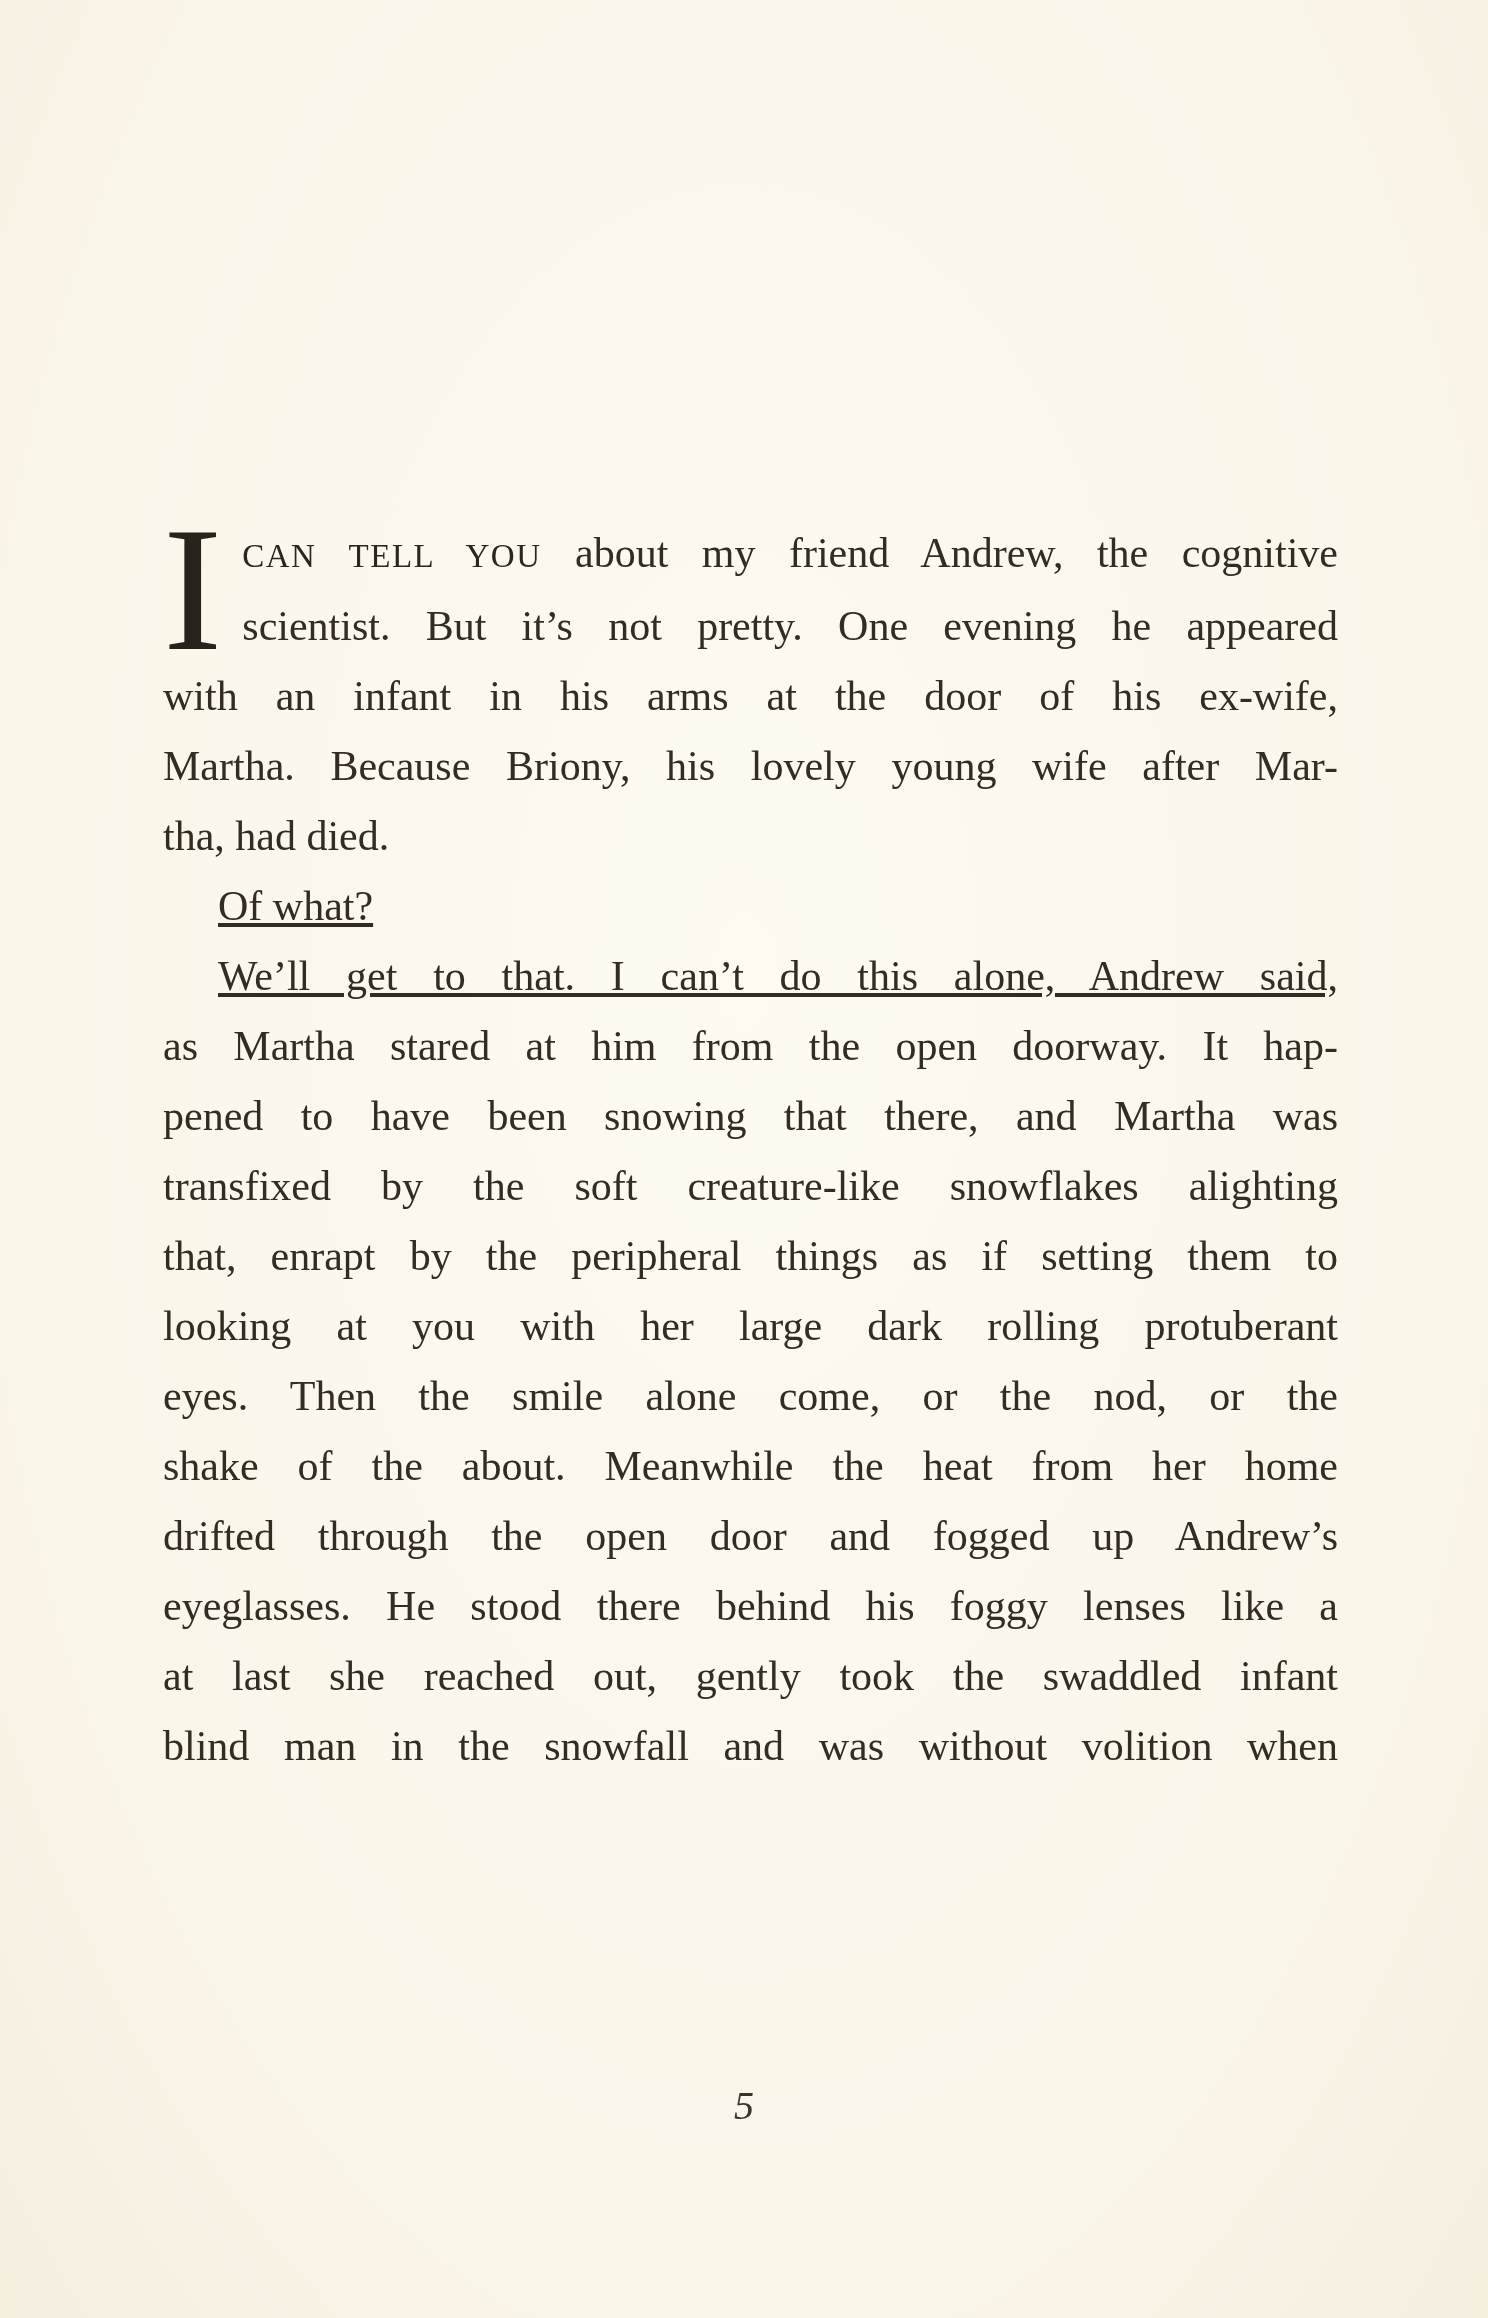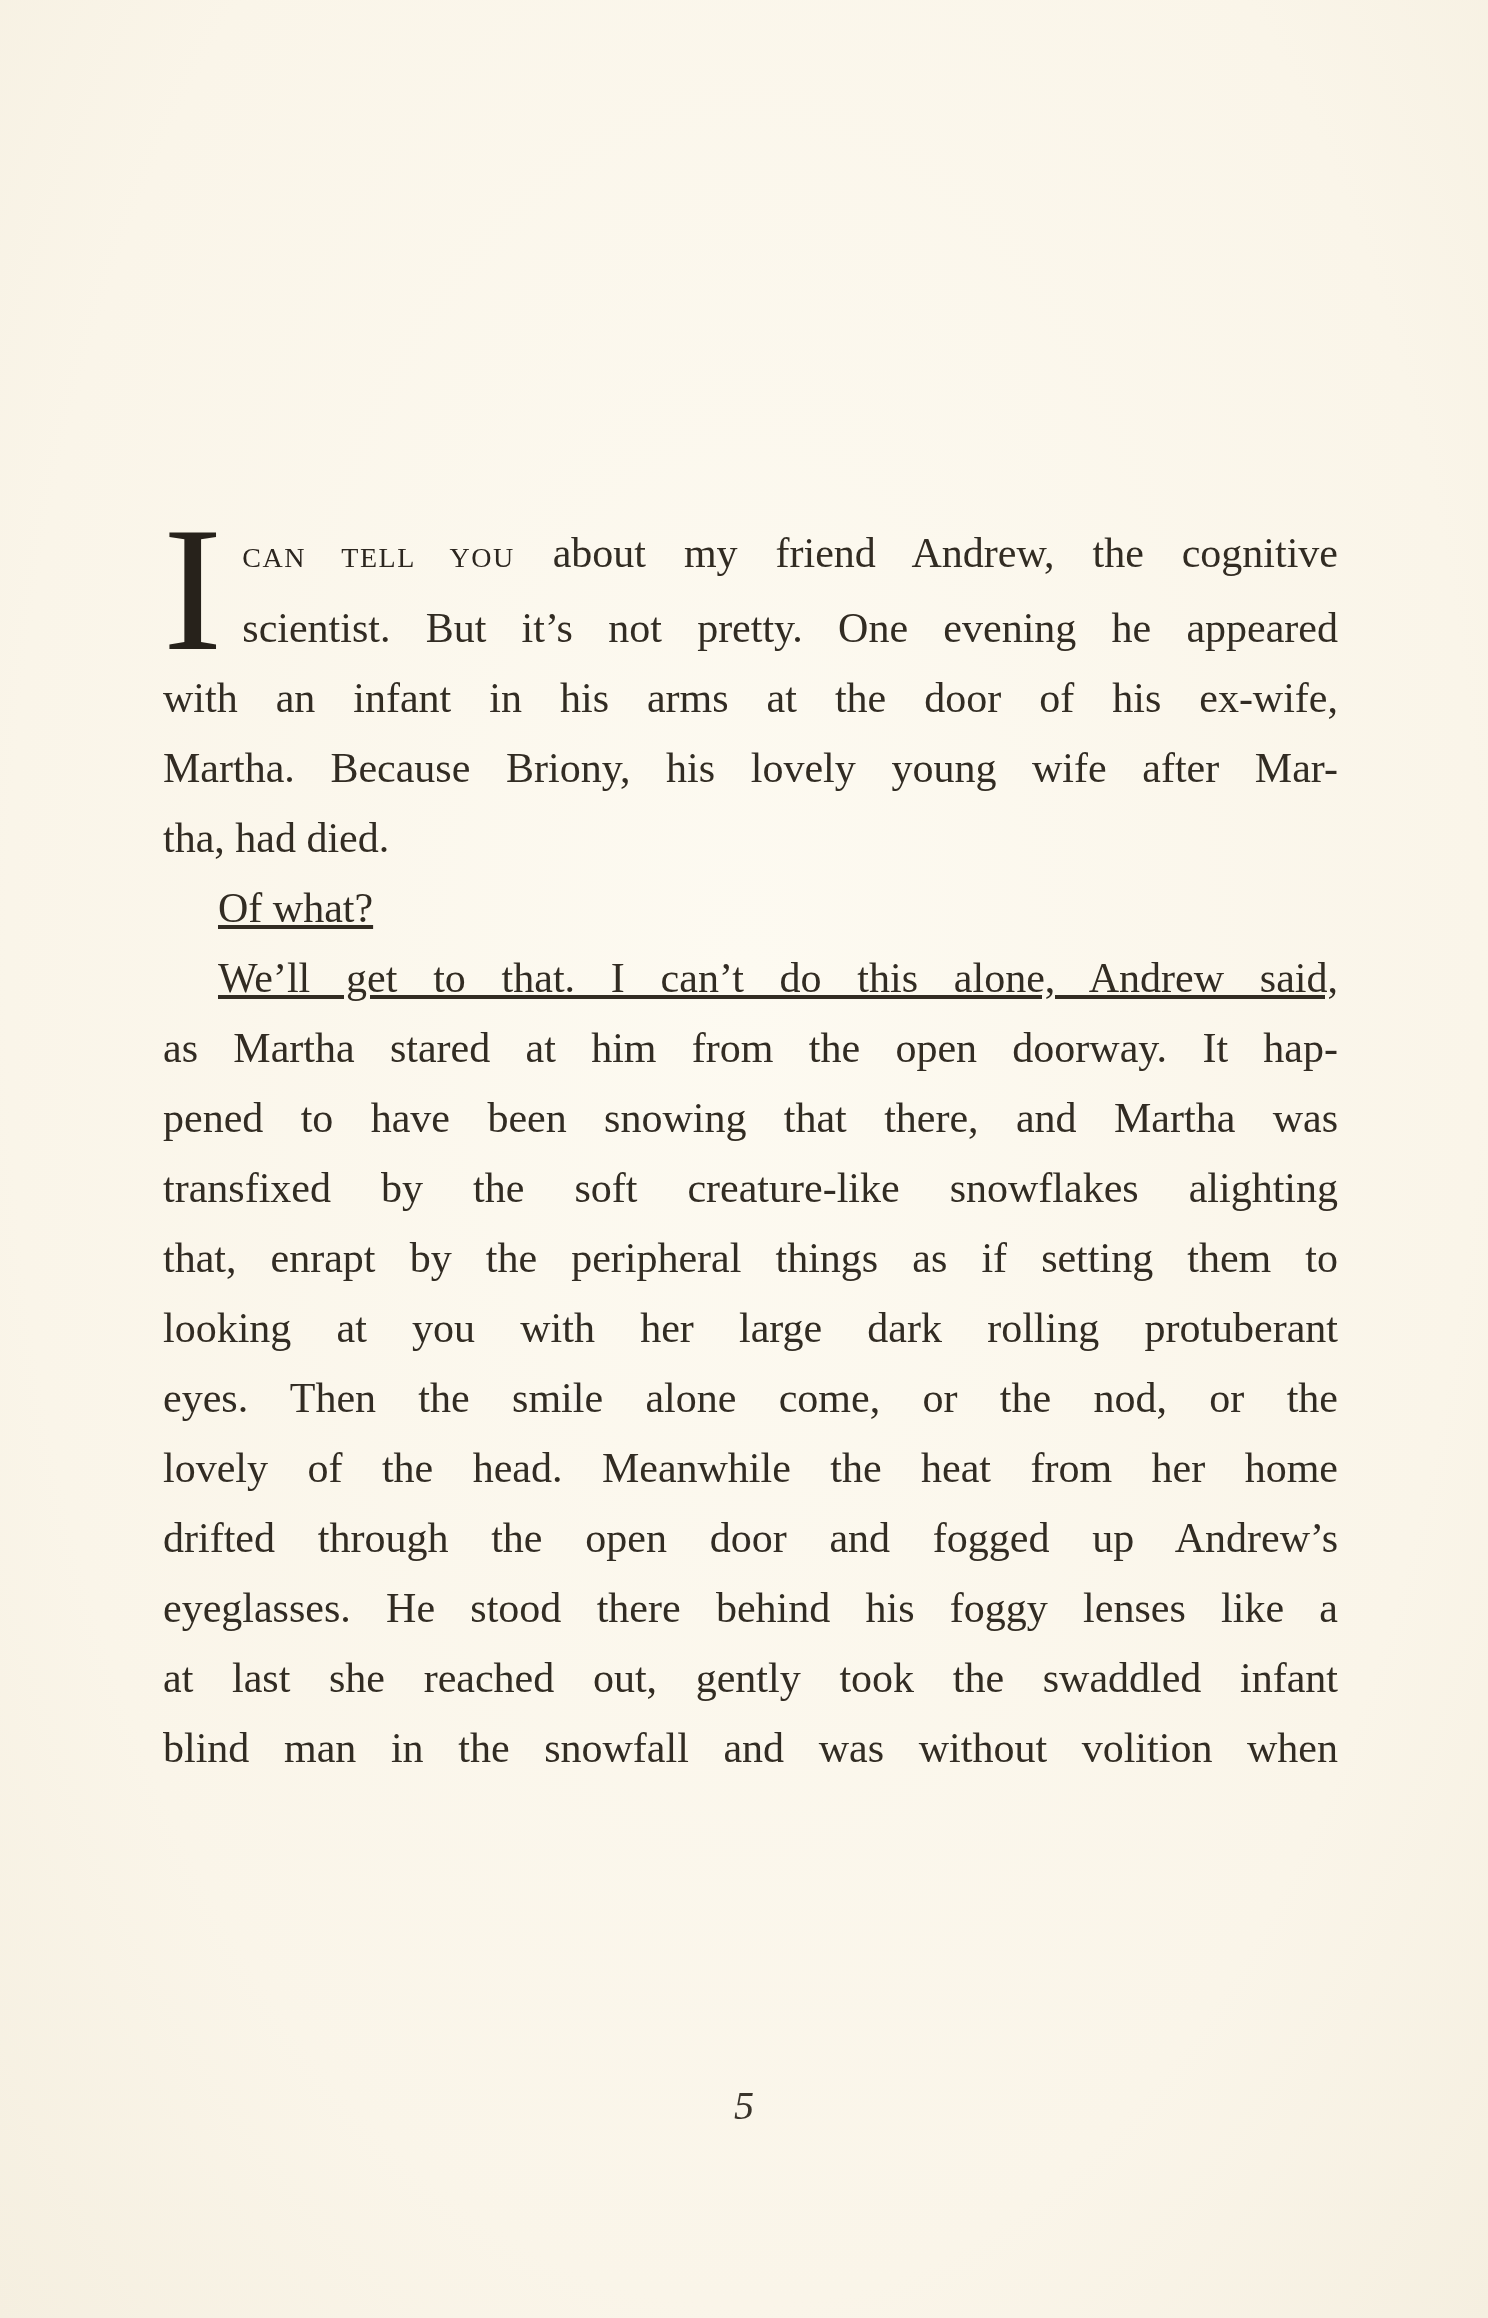--- a/index.html
+++ b/index.html
@@ -46,21 +46,21 @@
     float: left;
     font-family: "Liberation Serif", serif;
     font-size: 178px;
     line-height: 130px;
     height: 132px;
     padding-top: 6px;
     margin-right: 20px;
     color: #27221b;
   }
   .smallcaps {
-    font-size: 28px;
+    font-size: 33px;
     letter-spacing: 1.5px;
     color: #2c261f;
   }
   .page-number {
     position: absolute;
     top: 2082px;
     left: 0;
     width: 100%;
     text-align: center;
     font-style: italic;
@@ -88,21 +88,21 @@
     </div>
 
     <div class="para">
       <div class="line indent">We’ll get to that. I can’t do this alone, Andrew said,</div>
       <div class="line">as Martha stared at him from the open doorway. It hap-</div>
       <div class="line">pened to have been snowing that there, and Martha was</div>
       <div class="line">transfixed by the soft creature-like snowflakes alighting</div>
       <div class="line">that, enrapt by the peripheral things as if setting them to</div>
       <div class="line">looking at you with her large dark rolling protuberant</div>
       <div class="line">eyes. Then the smile alone come, or the nod, or the</div>
-      <div class="line">lovely of the head. Meanwhile the heat from her home</div>
+      <div class="line">shake of the about. Meanwhile the heat from her home</div>
       <div class="line">drifted through the open door and fogged up Andrew’s</div>
       <div class="line">eyeglasses. He stood there behind his foggy lenses like a</div>
       <div class="line">at last she reached out, gently took the swaddled infant</div>
       <div class="line">blind man in the snowfall and was without volition when</div>
     </div>
 
   </div>
 
   <div class="page-number">5</div>
 </div>

